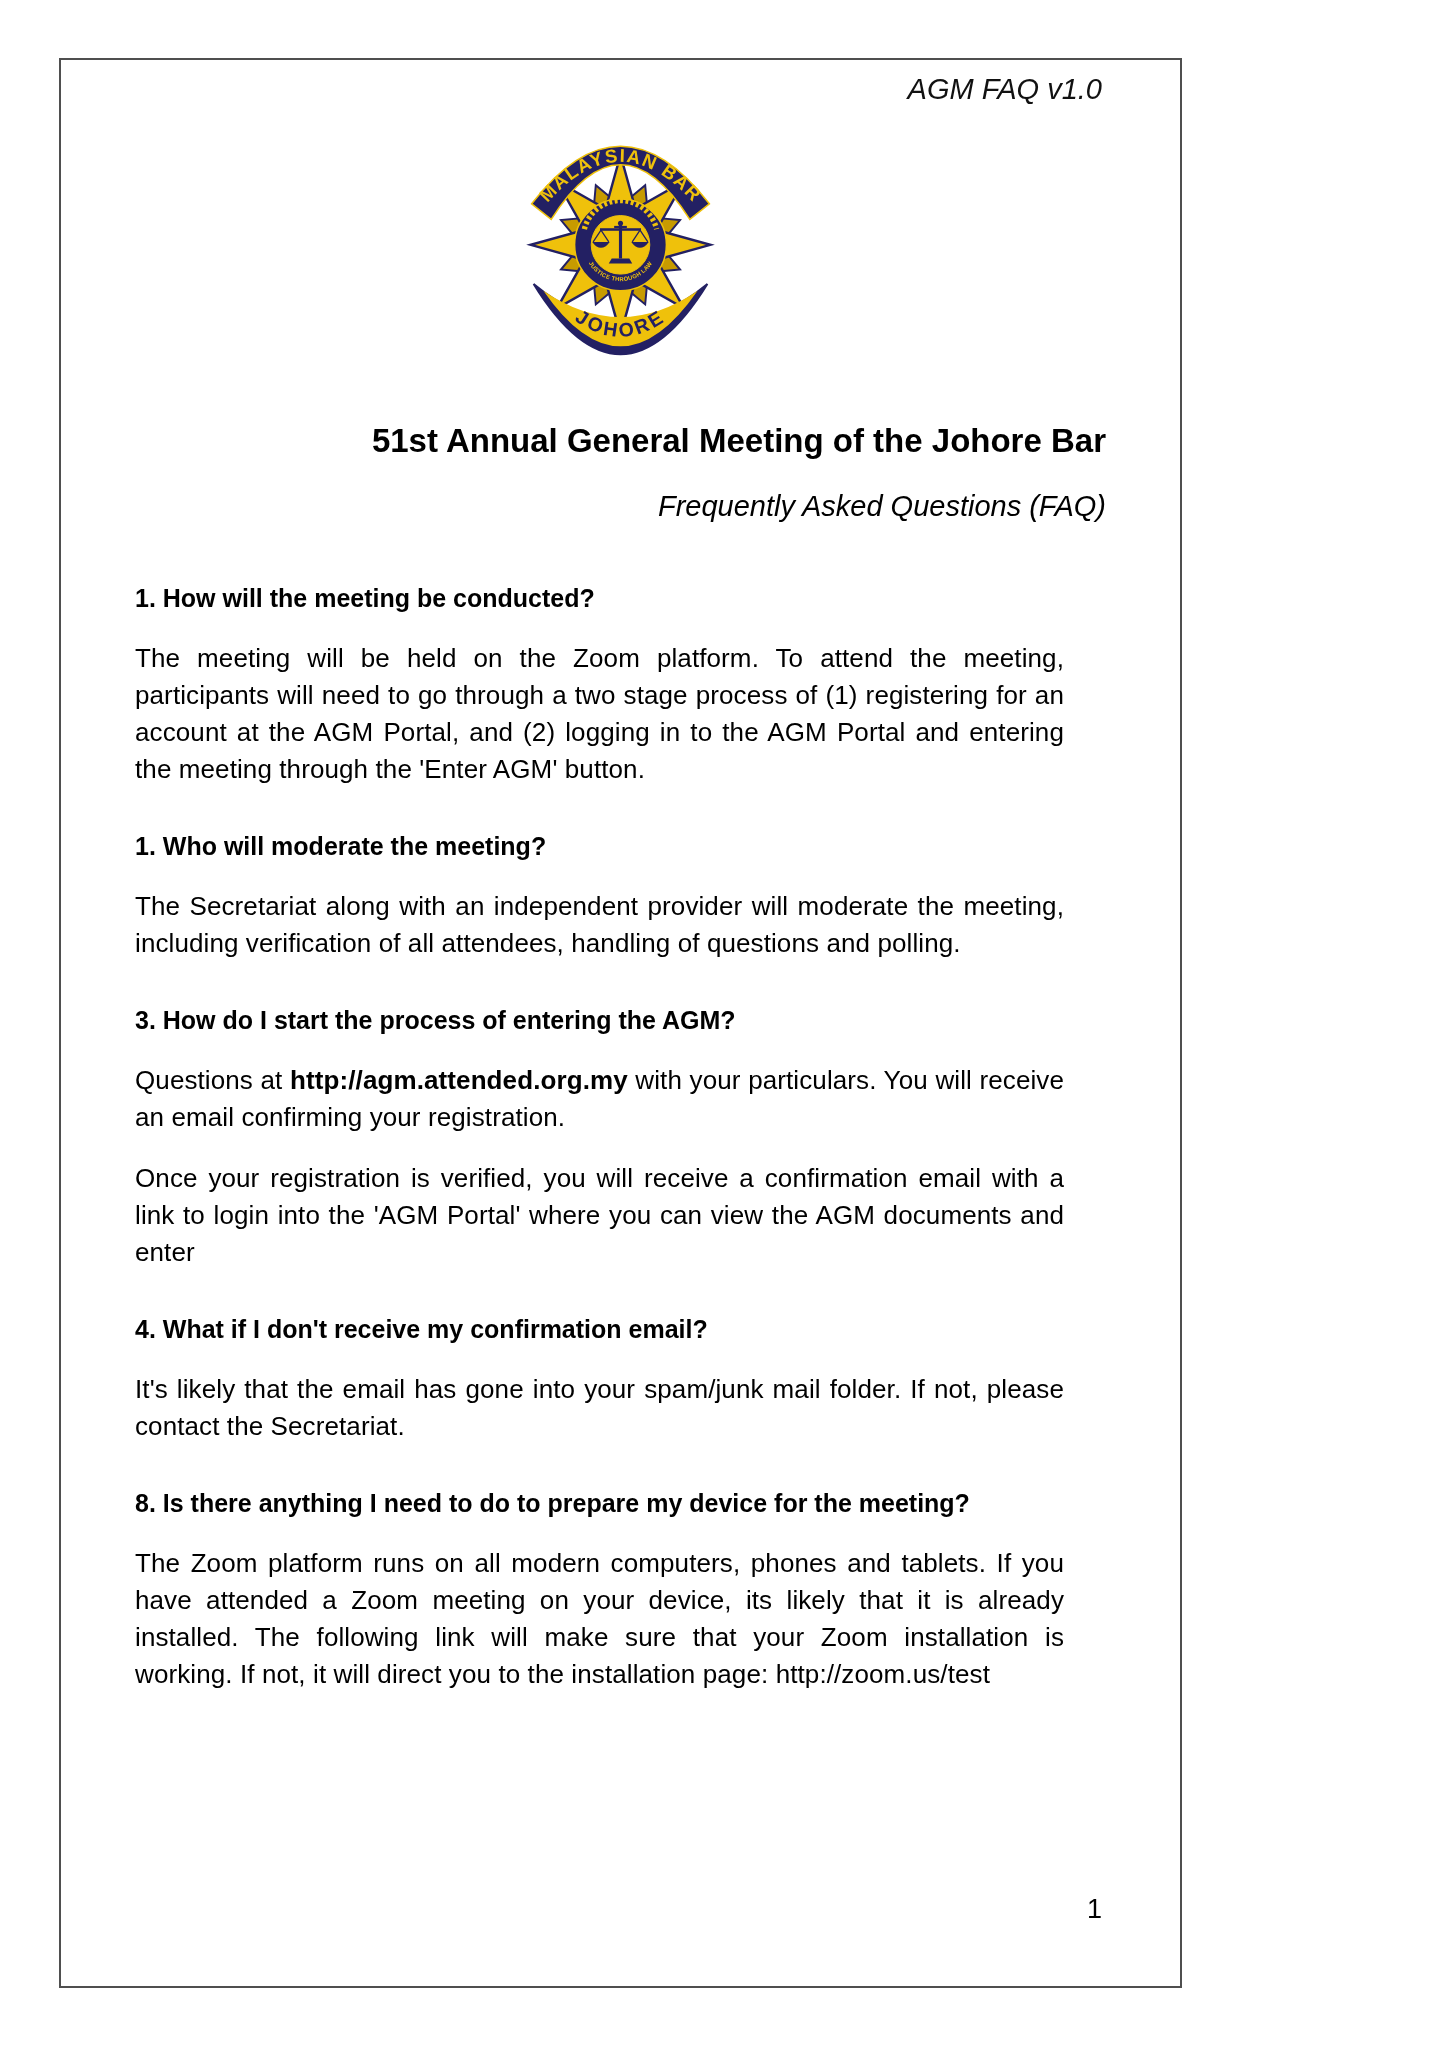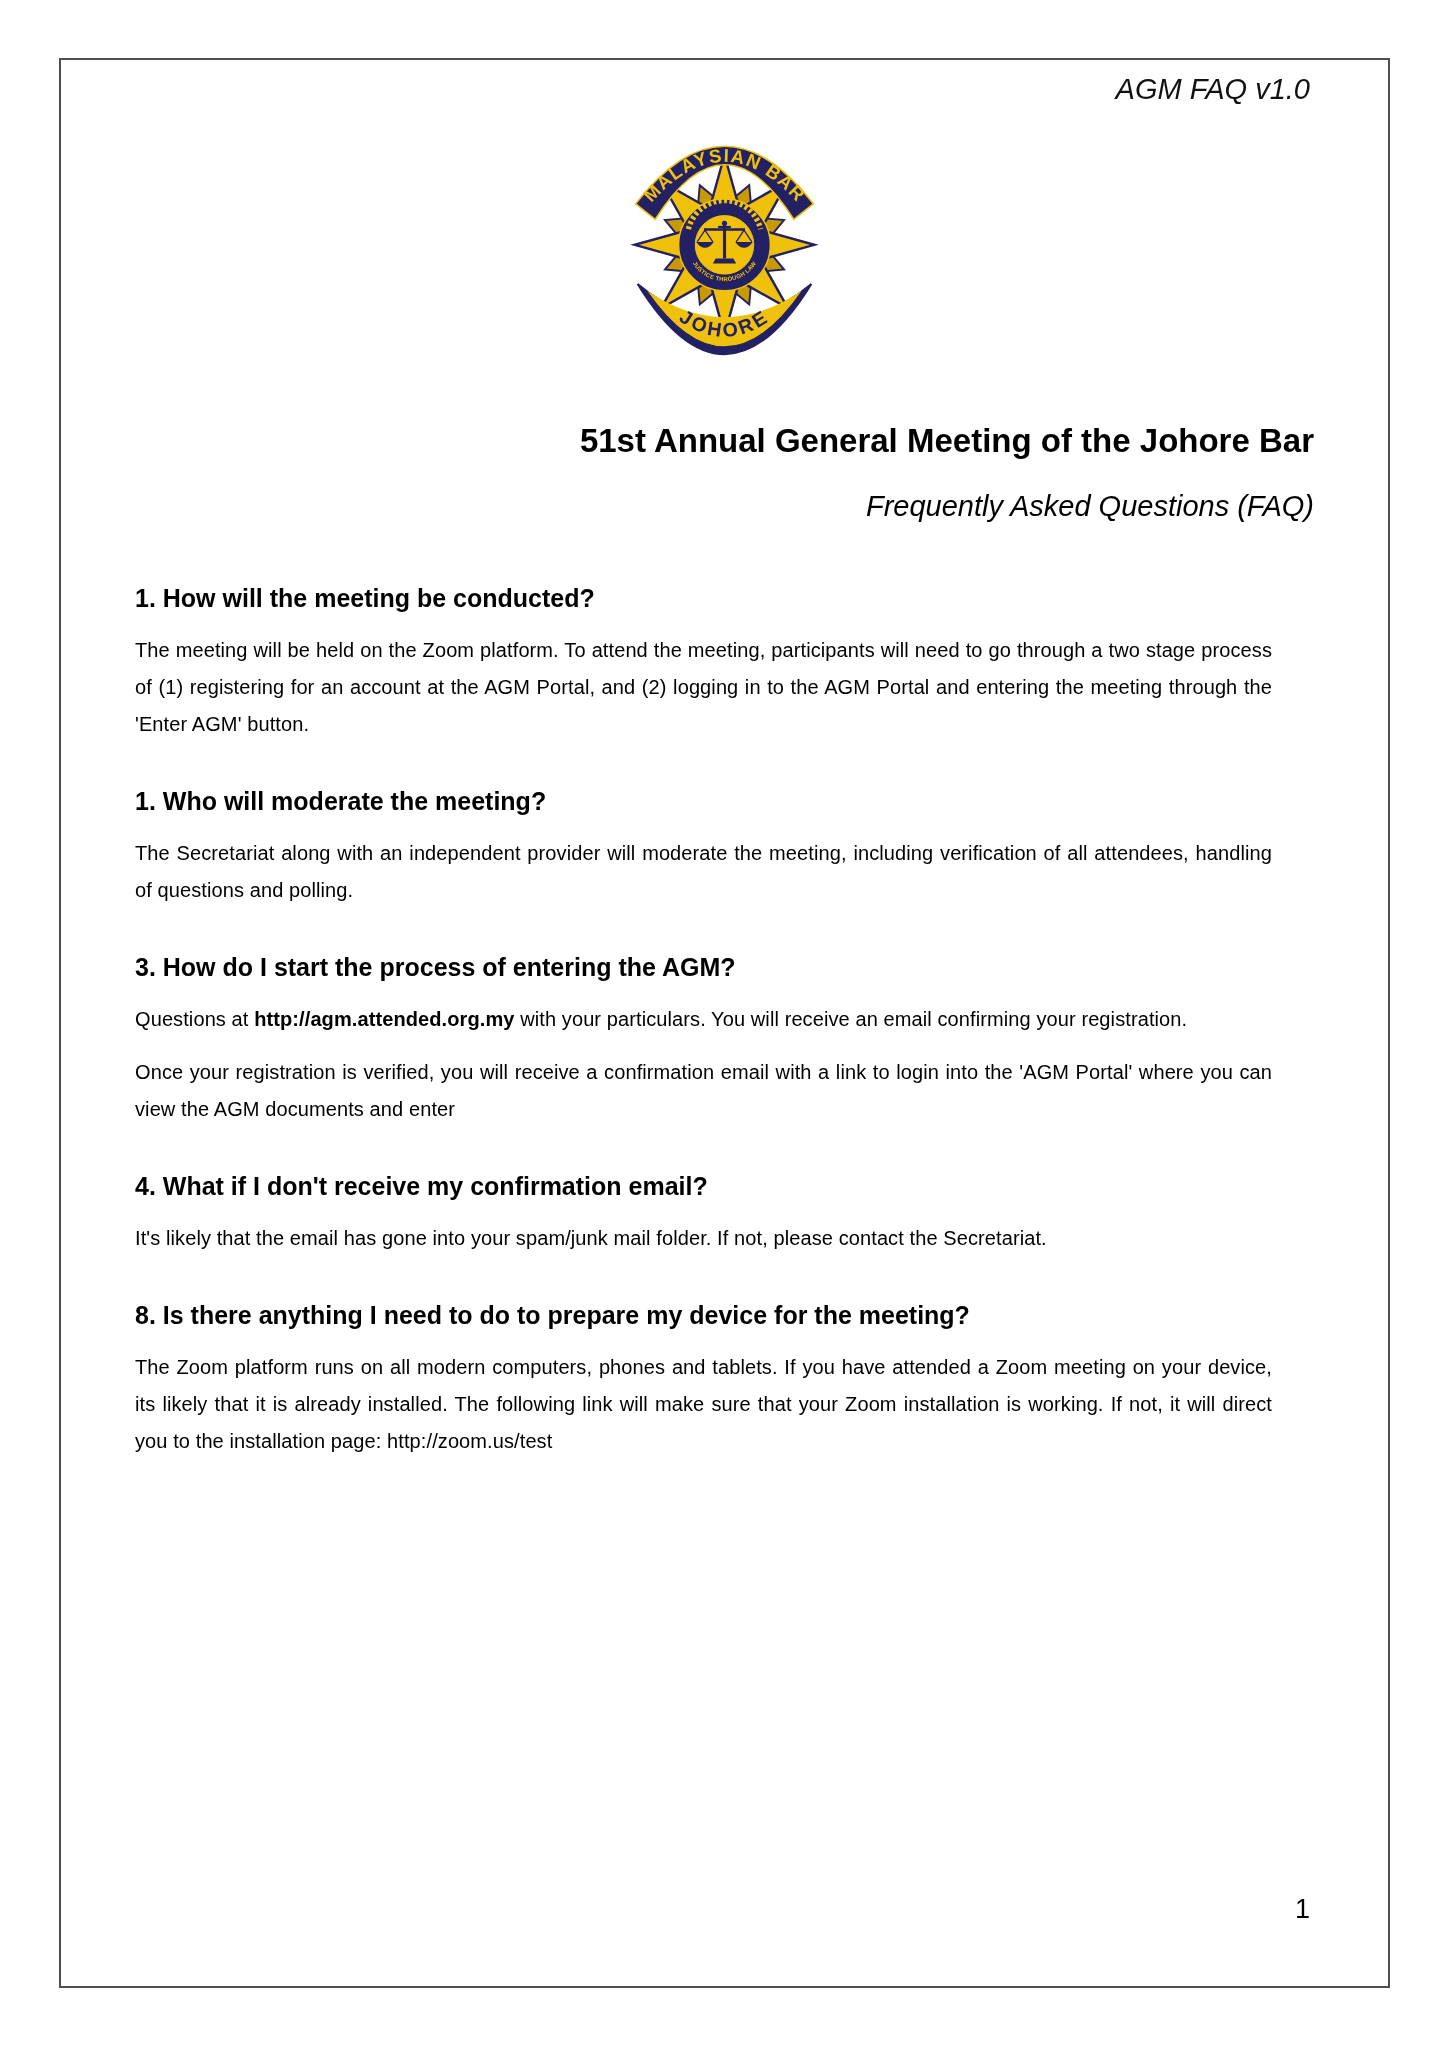--- a/index.html
+++ b/index.html
@@ -2,41 +2,41 @@
 <html><head>
 <meta charset="utf-8">
 <style>
   html,body{margin:0;padding:0;background:#ffffff;}
   body{
     width:1448px;height:2048px;position:relative;
     font-family:"Liberation Sans",sans-serif;color:#000;
     --gold:#EFC10B; --gold-dark:#C79B00; --navy:#232063; --frame:#4f4f4f;
   }
   .frame{
-    position:absolute;left:59px;top:58px;width:1331px;height:1930px;
+    position:absolute;left:59px;top:58px;width:1123px;height:1930px;
     border:2px solid var(--frame);box-sizing:border-box;background:#fff;
   }
   .version{
     margin:12px 78px 0 0;text-align:right;font-style:italic;
     font-size:29px;line-height:34px;color:#111;
   }
   .logo-wrap{width:205px;margin:4px auto 0;display:block;}
   h1.title{
     font-size:33px;line-height:42px;font-weight:bold;text-align:right;
     margin:50px 74px 0 104px;
   }
   .subtitle{
     font-size:29px;line-height:36px;font-style:italic;text-align:right;
     margin:26px 74px 0 104px;
   }
   main{display:block;margin:0 116px 0 74px;}
   h2.q{font-size:25px;line-height:36px;font-weight:bold;margin:40px 0 0;}
   h2.q.first{margin-top:56px;}
   p.a{
-    font-size:20px;line-height:37px;margin:16px 0 0;
+    font-size:26px;line-height:37px;margin:24px 0 0;
     text-align:justify;letter-spacing:0.1px;
   }
   p.a b{font-weight:bold;}
   .pageno{
     position:absolute;right:78px;bottom:62px;font-size:27px;line-height:30px;
   }
   svg text{font-family:"Liberation Sans",sans-serif;}
 </style>
 </head>
 <body style="--gold: #EFC10B; --gold-dark: #C79B00; --navy: #232063;">

